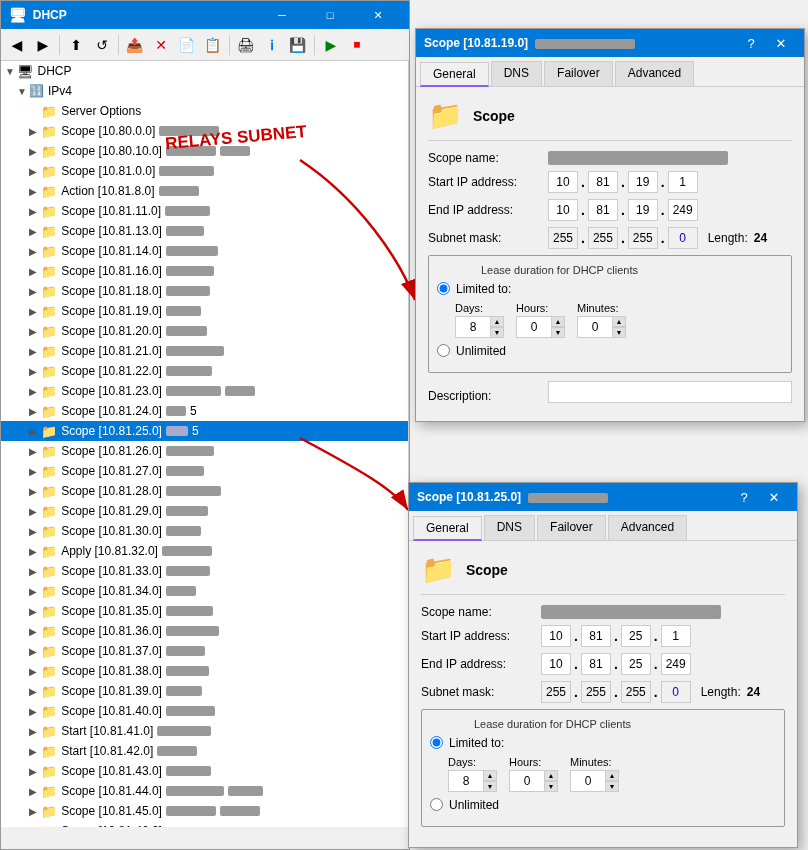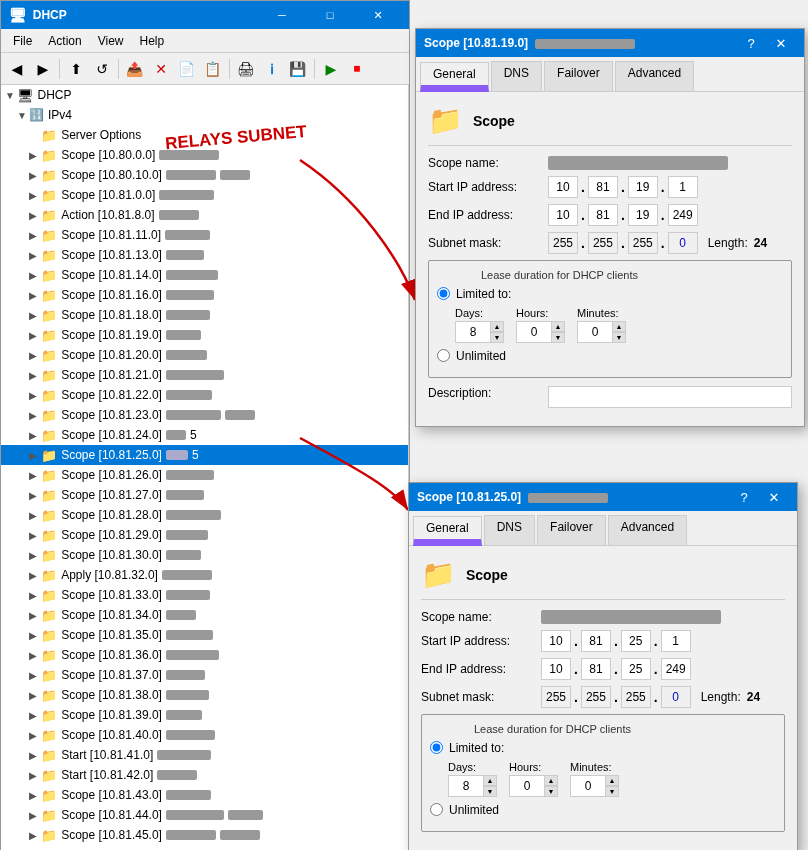--- a/index.html
+++ b/index.html
@@ -150,21 +150,21 @@
       padding: 4px 12px;
       border: 1px solid #ccc;
       border-bottom: none;
       background: #e0e0e0;
       cursor: pointer;
       font-size: 12px;
       margin-right: 2px;
     }
     .tab.active {
       background: #f0f0f0;
-      border-bottom: 7px solid #8b5cf6;
+      border-bottom: 2px solid #8b5cf6;
       position: relative;
       top: 1px;
       z-index: 1;
     }
 
     
     .dialog-content {
       padding: 12px;
     }
     .scope-header {
@@ -247,21 +247,21 @@
       border: 1px solid #ccc;
       background: #e0e0e0;
       font-size: 7px;
       cursor: pointer;
       display: flex;
       align-items: center;
       justify-content: center;
     }
     .desc-row {
       display: flex;
-      align-items: flex-start;
+      align-items: flex-end;
       margin-bottom: 6px;
       font-size: 12px;
     }
     .desc-label { width: 120px; flex-shrink: 0; }
     .desc-input {
       flex: 1;
       height: 22px;
       border: 1px solid #ccc;
       background: white;
       padding: 0 4px;
@@ -299,26 +299,20 @@
   <div class="title-bar">
     <span class="title-bar-icon">🖥</span>
     <span class="title-bar-title">DHCP</span>
     <div class="title-bar-controls">
       <button class="title-bar-btn">─</button>
       <button class="title-bar-btn">□</button>
       <button class="title-bar-btn close-btn">✕</button>
     </div>
   </div>
 
-  <div class="menu-bar">
-    <div class="menu-item">File</div>
-    <div class="menu-item">Action</div>
-    <div class="menu-item">View</div>
-    <div class="menu-item">Help</div>
-  </div>
 
   <div class="toolbar">
     <button class="toolbar-btn">◀</button>
     <button class="toolbar-btn">▶</button>
     <div class="toolbar-separator"></div>
     <button class="toolbar-btn">⬆</button>
     <button class="toolbar-btn">↺</button>
     <div class="toolbar-separator"></div>
     <button class="toolbar-btn">📤</button>
     <button class="toolbar-btn" style="color:#cc0000;">✕</button>

